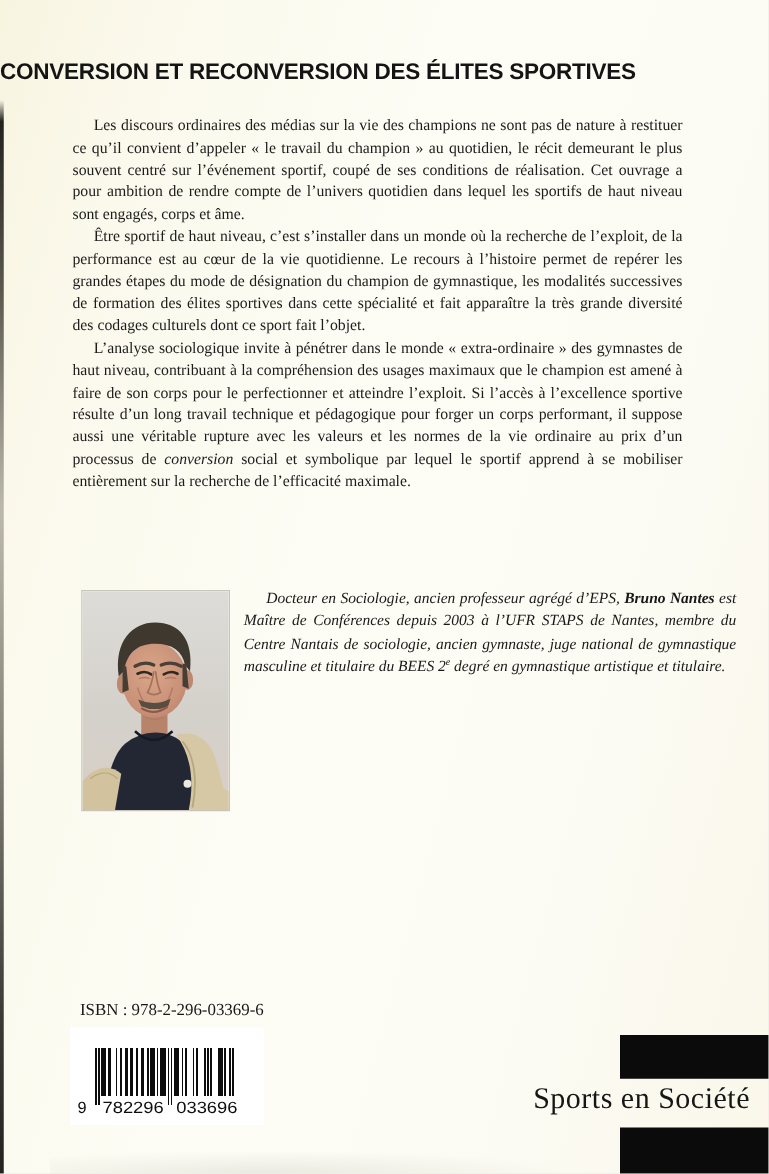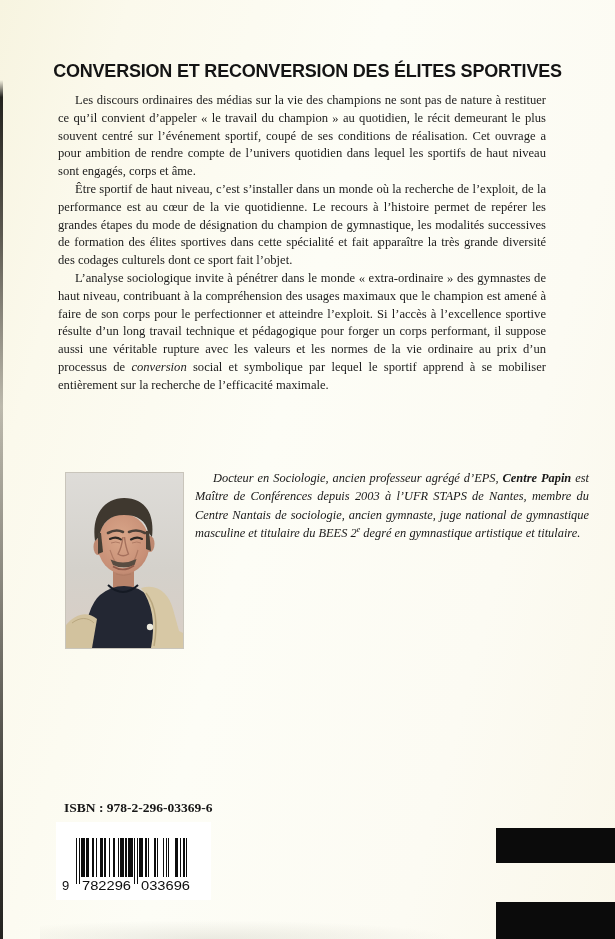--- a/index.html
+++ b/index.html
@@ -10,36 +10,36 @@
   }
   .left-edge{
     position:absolute;left:0;top:80px;width:3px;height:859px;pointer-events:none;
     background:linear-gradient(to bottom,rgba(12,11,8,0) 0%,rgba(12,11,8,.9) 2%,rgba(25,22,16,.7) 18%,rgba(45,40,30,.3) 38%,rgba(28,25,18,.5) 58%,rgba(12,11,8,.8) 85%,rgba(12,11,8,.9) 100%);
   }
   .bottom-smudge{
     position:absolute;left:40px;top:920px;width:420px;height:19px;pointer-events:none;
     background:radial-gradient(ellipse at 40% 100%,rgba(150,148,130,.18),rgba(150,148,130,0) 70%);
   }
   .title{
-    position:absolute;left:0;top:61px;width:615px;margin:0;text-align:center;
+    position:absolute;left:0;top:47px;width:615px;margin:0;
     font-family:"Liberation Sans",sans-serif;font-weight:bold;font-size:18px;letter-spacing:-.2px;color:#141414;
   }
   .synopsis{position:absolute;left:58px;top:92px;width:488px;font-size:12.6px;line-height:17.8px;text-align:justify;}
   .synopsis p{margin:0;text-indent:17px;font-family:Liberation Serif, serif;}
   .synopsis em{font-style:italic;}
   .photo{position:absolute;left:65px;top:472px;width:117px;height:175px;border:1px solid #c9c5bb;box-sizing:content-box;}
   .photo svg{display:block;}
   .bio{
     position:absolute;left:195px;top:469px;width:394px;margin:0;
     font-style:italic;font-size:12.4px;line-height:18.4px;text-align:justify;text-indent:18px;color:#181818;
   }
   .bio b{font-weight:bold;}
   .bio sup{font-size:8px;vertical-align:super;line-height:0;}
   .price{position:absolute;left:64px;top:823px;font-size:15.5px;color:#171717;}
-  .isbn{position:absolute;left:64px;top:800px;font-size:13.5px;color:#171717;font-weight:bold;}
+  .isbn{position:absolute;left:64px;top:800px;font-size:13.5px;color:#171717;}
   .barcode-box{position:absolute;left:56px;top:822px;width:155px;height:78px;background:#ffffff;}
   .collection-bar{position:absolute;left:496px;width:119px;background:var(--bar-black,#0b0b0b);}
   .bar-top{top:828px;height:35px;}
   .bar-bottom{top:902px;height:37px;}
   .collection-name{
     position:absolute;right:15px;top:866px;font-family:"Liberation Serif",serif;
     font-size:24px;letter-spacing:.4px;color:#161616;white-space:nowrap;
   }
 </style>
 </head>
@@ -111,21 +111,21 @@
       <path d="M49 91 Q57.5 96 66 90.5" fill="none" stroke="#e9dfd3" stroke-width="3"></path>
 
       <path d="M44.5 86.5 Q57.5 92.5 70.5 86 L68.5 92 Q57.5 97 47 92 Z" fill="#594c41"></path>
 
       <path d="M47 93.5 Q57.5 100 68 92.5" fill="none" stroke="#8e5a4a" stroke-width="1.6"></path>
 
       <path d="M50 101 Q57.5 104 65 101" fill="none" stroke="#b07b64" stroke-width="1"></path>
     </svg>
   </div>
 
-  <p class="bio"><span>Docteur en Sociologie, ancien professeur agrégé d’EPS, </span><b>Centre Papin</b><span> est Maître de Conférences depuis 2003 à l’UFR STAPS de Nantes, membre du Centre Nantais de sociologie, ancien gymnaste, juge national de gymnastique masculine et titulaire du BEES 2</span><sup>e</sup><span> degré en gymnastique artistique et titulaire.</span></p>
+  <p class="bio"><span>Docteur en Sociologie, ancien professeur agrégé d’EPS, </span><b>Bruno Nantes</b><span> est Maître de Conférences depuis 2003 à l’UFR STAPS de Nantes, membre du Centre Nantais de sociologie, ancien gymnaste, juge national de gymnastique masculine et titulaire du BEES 2</span><sup>e</sup><span> degré en gymnastique artistique et titulaire.</span></p>
 
   <div class="price">26 €</div>
   <div class="isbn">ISBN : 978-2-296-03369-6</div>
 
   <div class="barcode-box">
     <svg id="barcode-svg" width="155" height="78" viewBox="0 0 155 78">
         <g fill="#0d0d0d" shape-rendering="crispEdges">
           <rect x="20.00" y="16" width="1.26" height="46"></rect>
           <rect x="22.53" y="16" width="1.26" height="46"></rect>
           <rect x="25.05" y="16" width="3.79" height="39"></rect>
@@ -155,15 +155,16 @@
           <rect x="127.37" y="16" width="1.26" height="39"></rect>
           <rect x="129.89" y="16" width="1.26" height="39"></rect>
         </g>
         <text x="6" y="68" font-family="Liberation Sans, sans-serif" font-size="13" fill="#0d0d0d">9</text>
         <text x="26" y="68" textLength="49" lengthAdjust="spacingAndGlyphs" font-family="Liberation Sans, sans-serif" font-size="13" fill="#0d0d0d">782296</text>
         <text x="85" y="68" textLength="49" lengthAdjust="spacingAndGlyphs" font-family="Liberation Sans, sans-serif" font-size="13" fill="#0d0d0d">033696</text>
       </svg>
   </div>
 
   <div class="collection-bar bar-top"></div>
+  <div class="collection-name">Sports en Société</div>
   <div class="collection-bar bar-bottom"></div>
 
 </div>
 
 </body></html>

